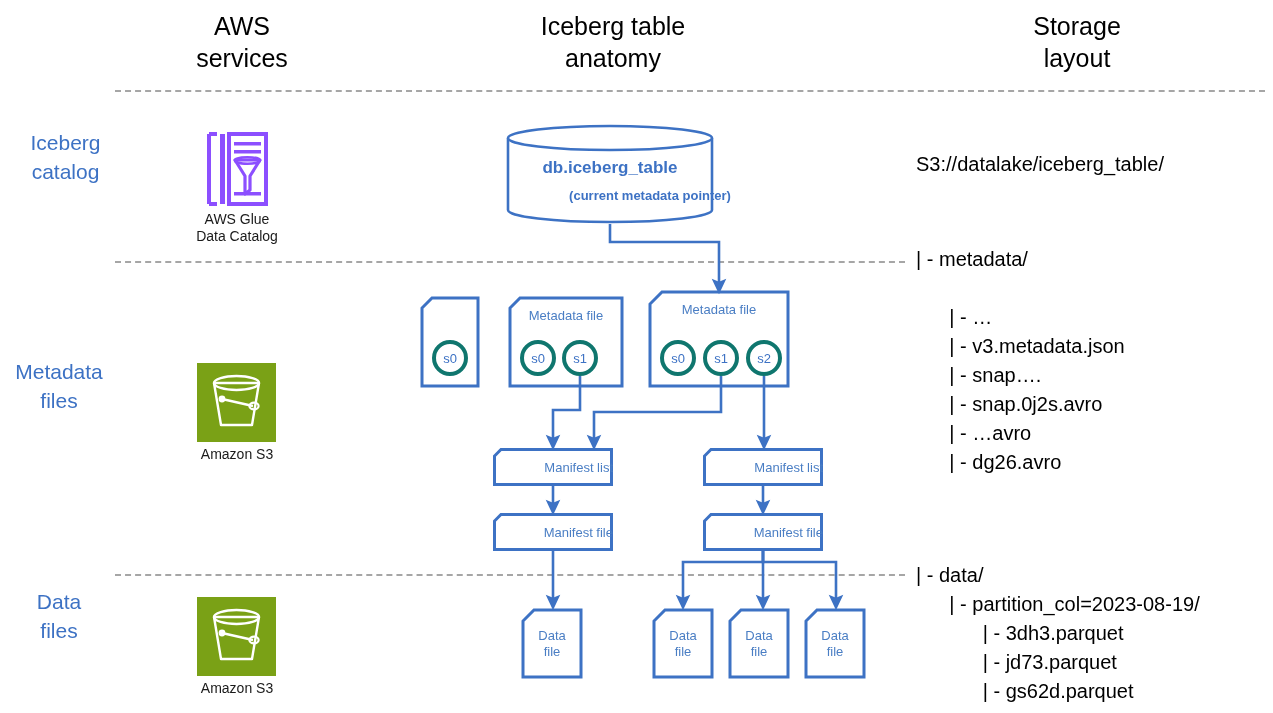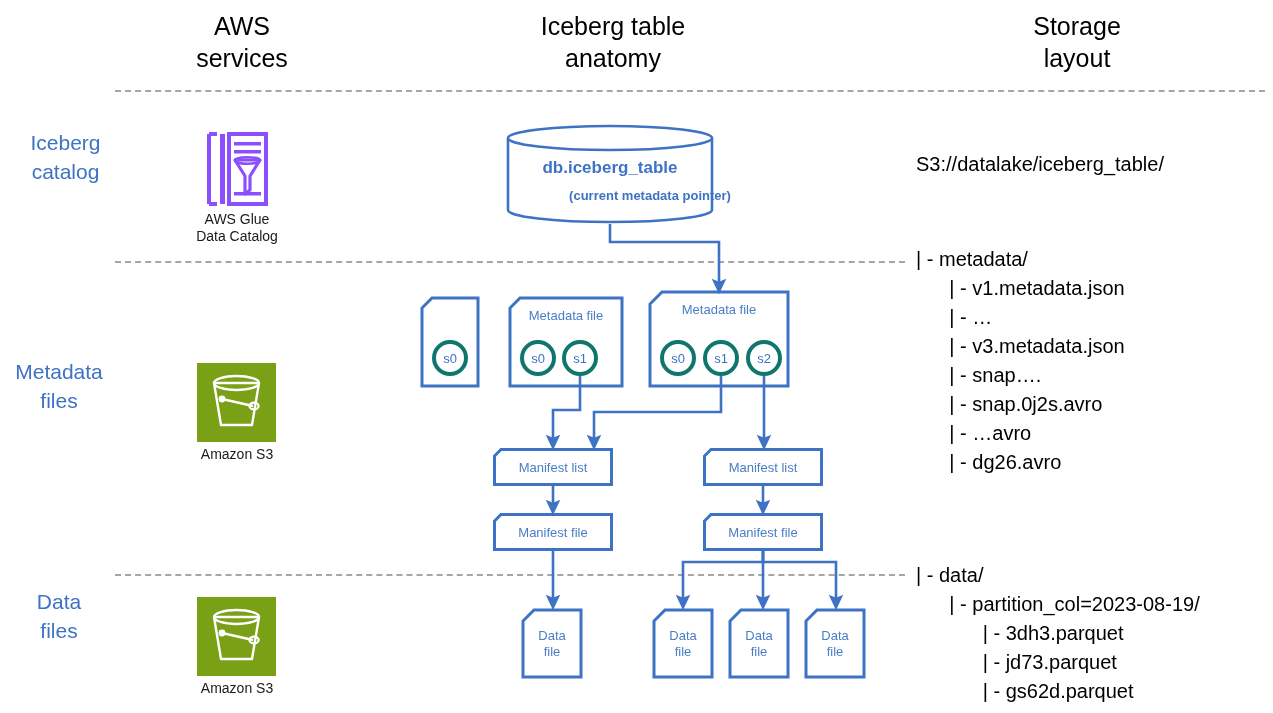--- a/index.html
+++ b/index.html
@@ -121,21 +121,21 @@
   }
 
   
   .manifest-box {
     position: absolute;
     background: #ffffff;
   }
   .manifest-label {
     position: absolute;
     width: 100%;
-    text-align: center;
+    text-align: right;
     font-size: 13px;
     color: #4a7ec4;
     top: 50%;
     transform: translateY(-50%);
   }
 
   
   .datafile-box { position: absolute; background:#ffffff; }
   .datafile-label {
     position: absolute;
@@ -344,21 +344,20 @@
 
       <path d="M763 551 L763 602" marker-end="url(#arrowhead)"></path>
       <path d="M763 551 L763 562 L683 562 L683 602" marker-end="url(#arrowhead)"></path>
       <path d="M763 551 L763 562 L836 562 L836 602" marker-end="url(#arrowhead)"></path>
     </g>
   </svg>
 
   <div class="storage-line" style="left:916px; top:152px;">S3://datalake/iceberg_table/</div>
 
   <div class="storage-line" style="left:916px; top:247px;">| - metadata/</div>
-  <div class="storage-line" style="left:916px; top:276px;">      | - v1.metadata.json</div>
   <div class="storage-line" style="left:916px; top:305px;">      | - …</div>
   <div class="storage-line" style="left:916px; top:334px;">      | - v3.metadata.json</div>
   <div class="storage-line" style="left:916px; top:363px;">      | - snap….</div>
   <div class="storage-line" style="left:916px; top:392px;">      | - snap.0j2s.avro</div>
   <div class="storage-line" style="left:916px; top:421px;">      | - …avro</div>
   <div class="storage-line" style="left:916px; top:450px;">      | - dg26.avro</div>
 
   <div class="storage-line" style="left:916px; top:563px;">| - data/</div>
   <div class="storage-line" style="left:916px; top:592px;">      | - partition_col=2023-08-19/</div>
   <div class="storage-line" style="left:916px; top:621px;">            | - 3dh3.parquet</div>

